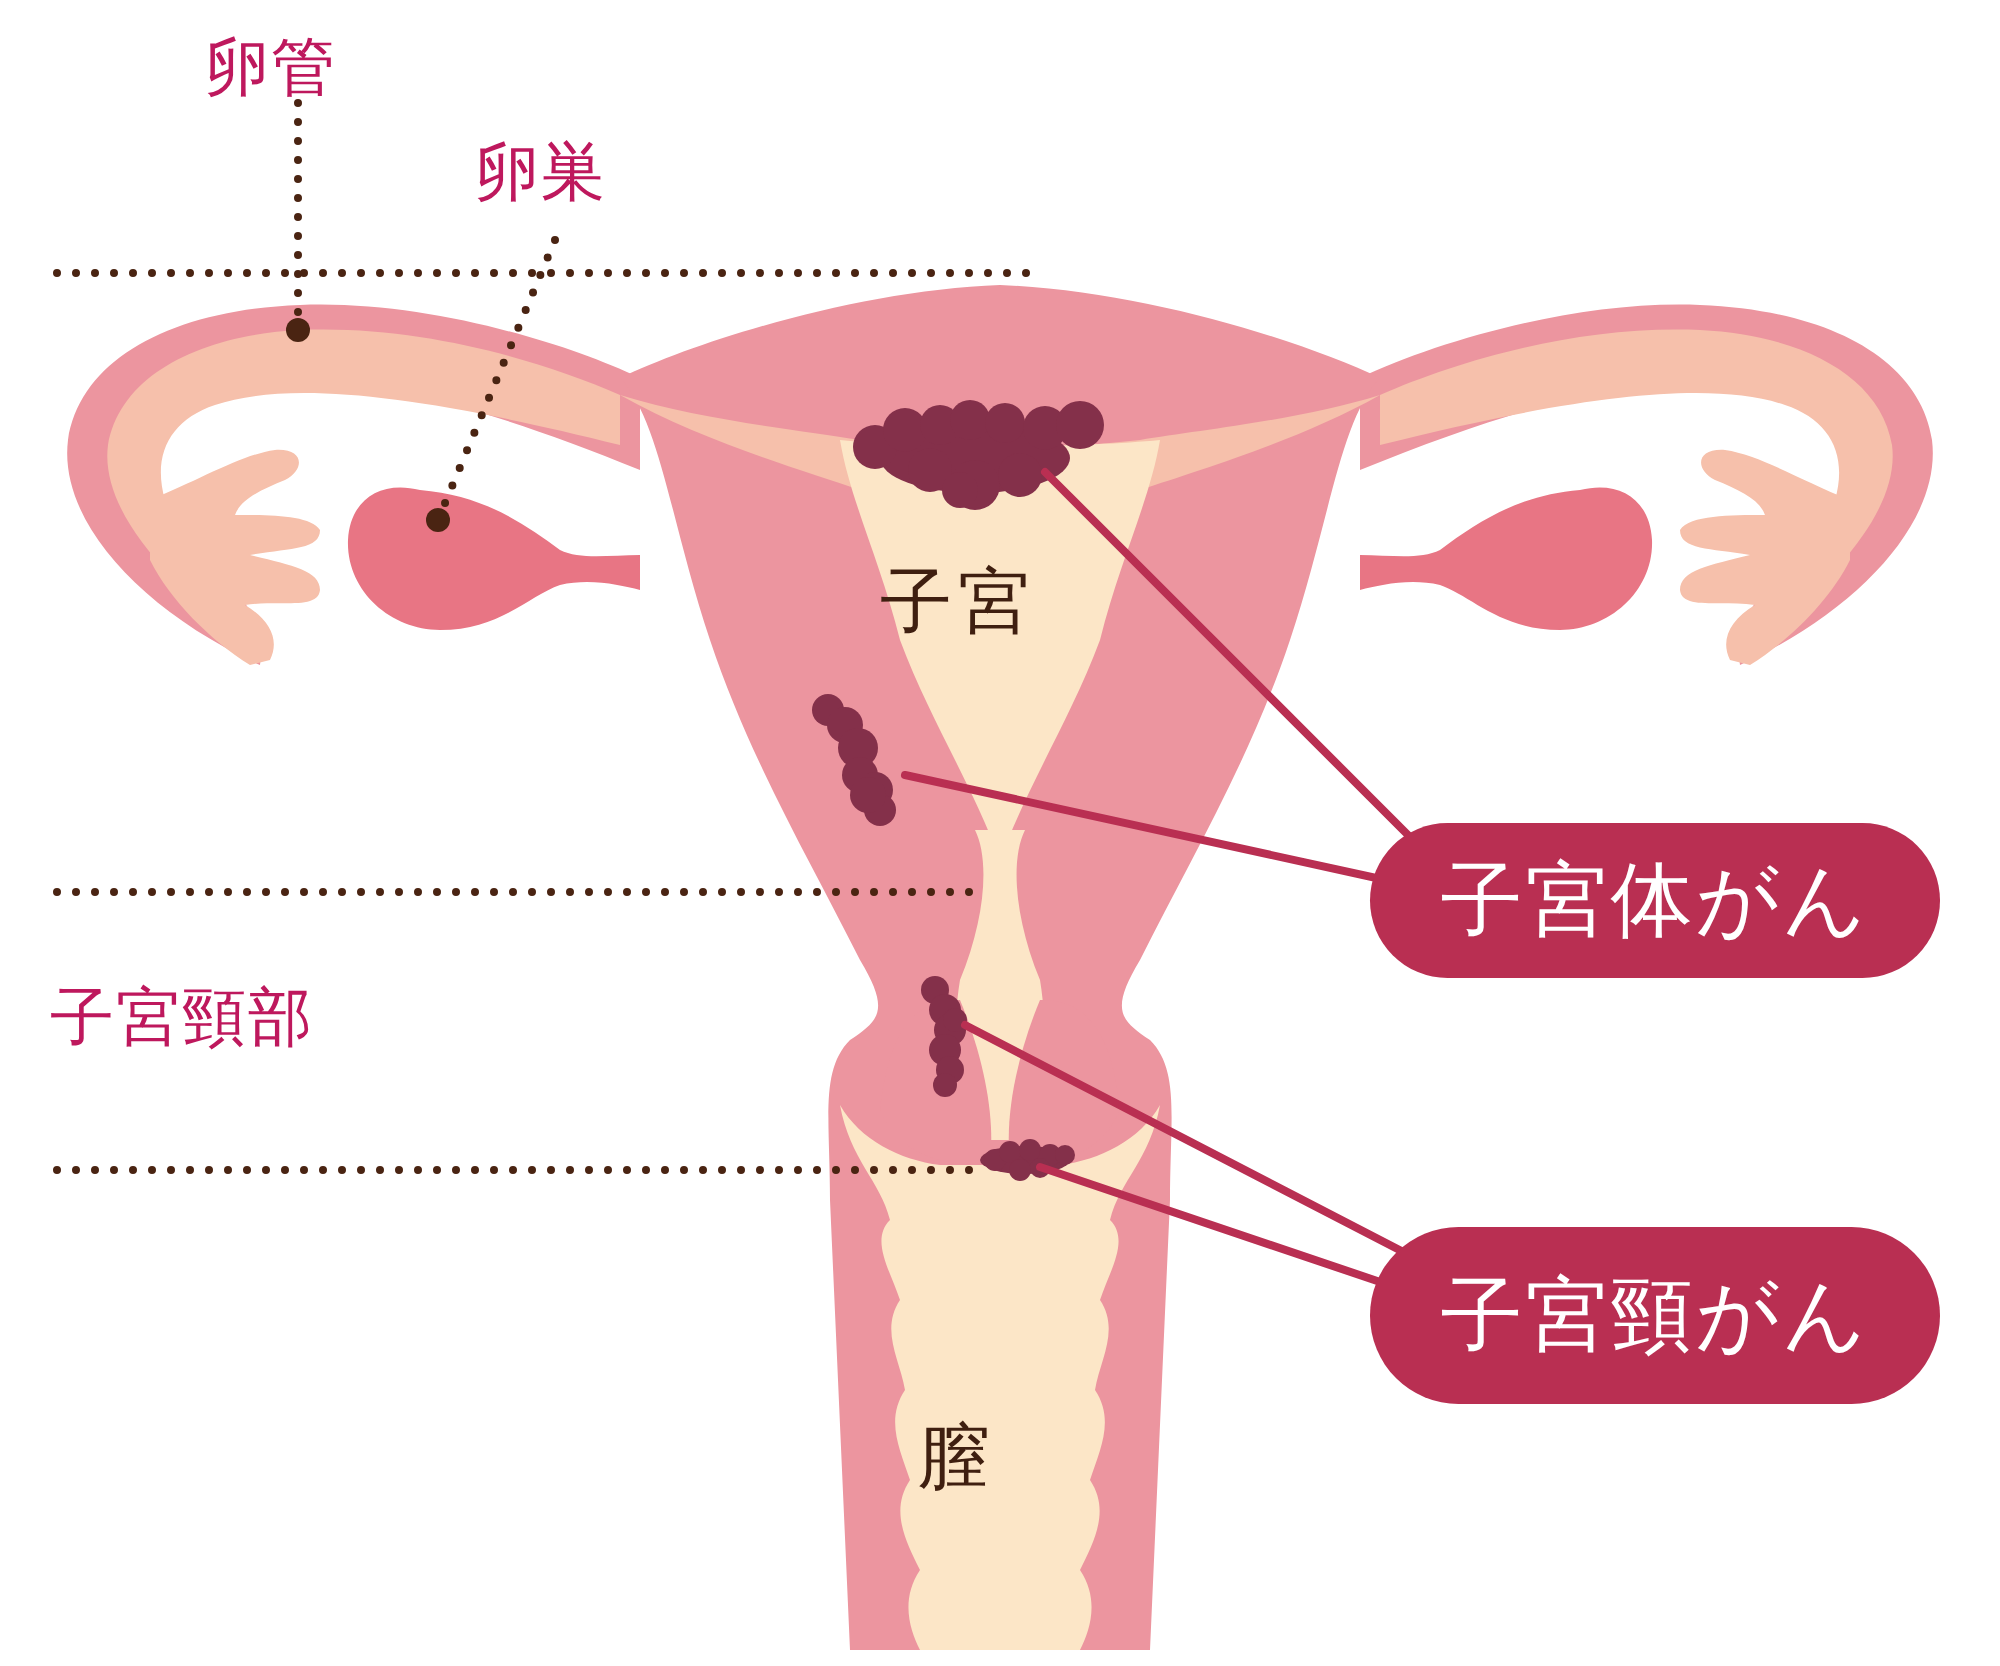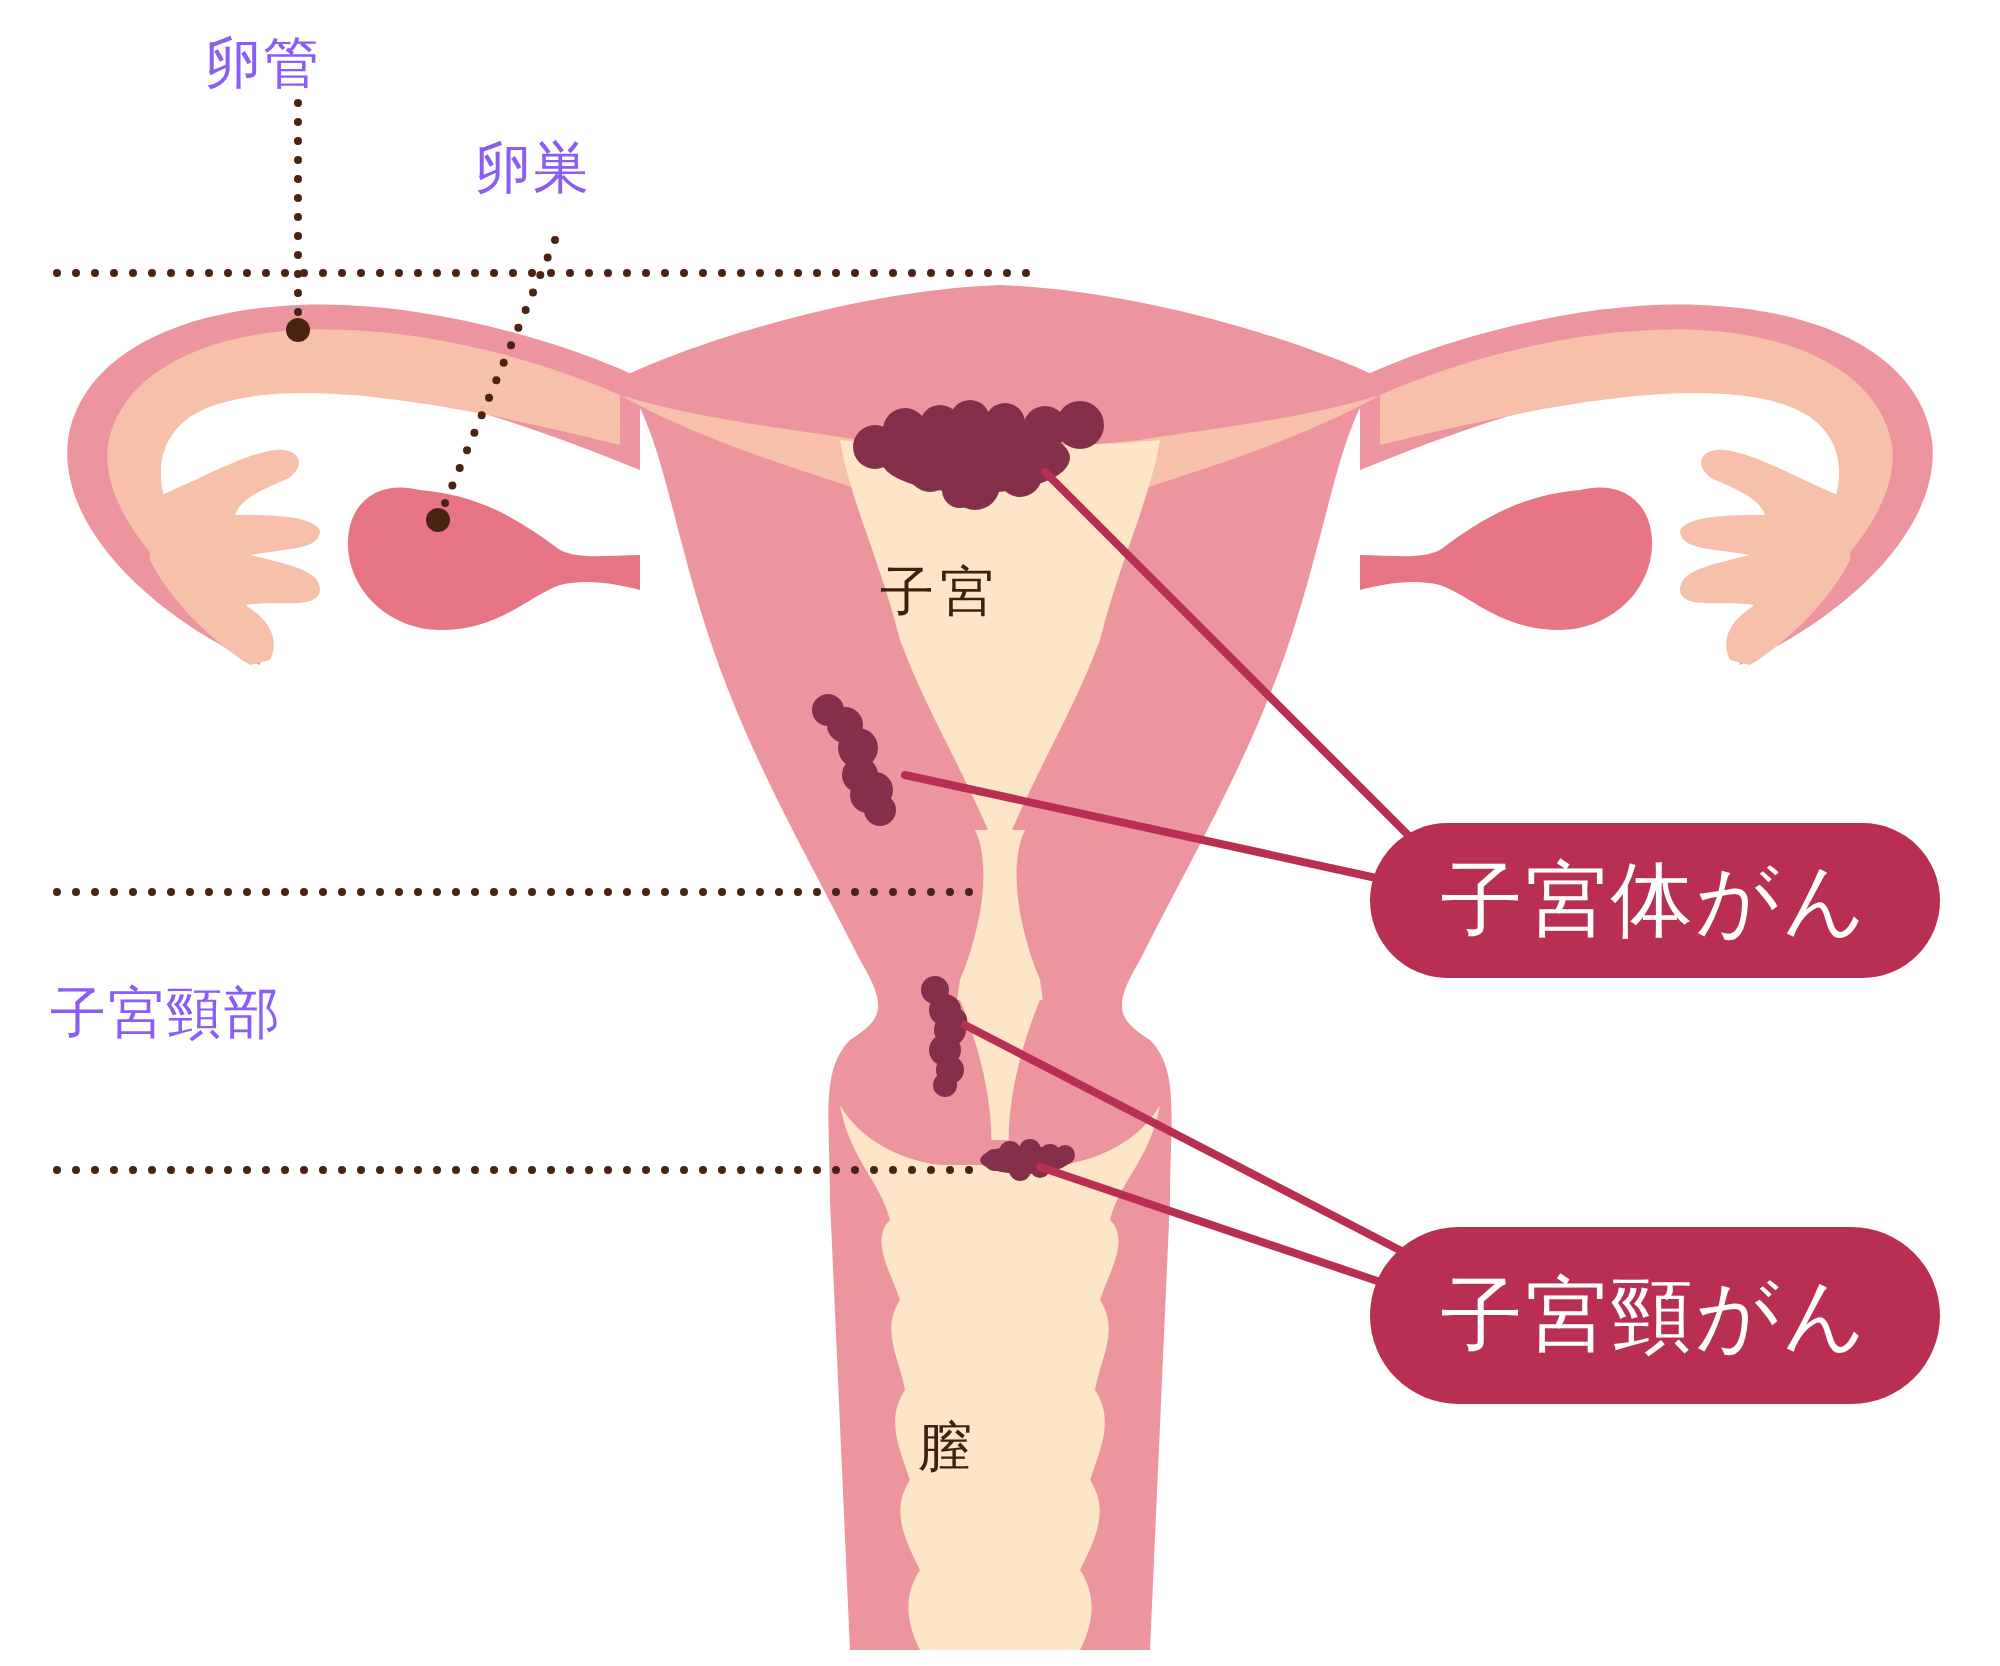--- a/index.html
+++ b/index.html
@@ -1,19 +1,19 @@
 <!DOCTYPE html>
 <html><head>
 <meta charset="utf-8">
 <style>
   html, body { margin: 0; padding: 0; background: #ffffff; }
   #stage { position: relative; width: 2000px; height: 1666px; overflow: hidden; background: #fff; }
   #stage svg { position: absolute; left: 0; top: 0; }
-  .lbl { position: absolute; color: #8b5cf6; font-family: "DejaVu Sans", sans-serif; font-size: 56px; letter-spacing: 2px; line-height: 1; white-space: nowrap; }
-  .organ { position: absolute; color: #3f1f10; font-family: "DejaVu Sans", sans-serif; font-size: 54px; line-height: 1; white-space: nowrap; letter-spacing: 6px; }
+  .lbl { position: absolute; color: #be185d; font-family: "DejaVu Sans", sans-serif; font-size: 64px; letter-spacing: 2px; line-height: 1; white-space: nowrap; }
+  .organ { position: absolute; color: #3f1f10; font-family: "DejaVu Sans", sans-serif; font-size: 72px; line-height: 1; white-space: nowrap; letter-spacing: 6px; }
   .pill { position: absolute; background: #b92f52; border-radius: 100px; color: #ffffff; font-family: "DejaVu Sans", sans-serif; font-size: 82px; display: flex; align-items: center; justify-content: center; letter-spacing: 3px; }
 </style>
 </head>
 <body>
 
 <div id="stage">
   <svg width="2000" height="1666" viewBox="0 0 2000 1666">
 
     <g>
       <path d="M640,378 C560,340 420,300 300,305 C170,310 80,360 68,440 C58,520 140,610 260,665 C270,600 200,560 170,520 C140,470 150,420 200,395 C280,360 420,380 640,470 Z" fill="#ec959f"></path>

